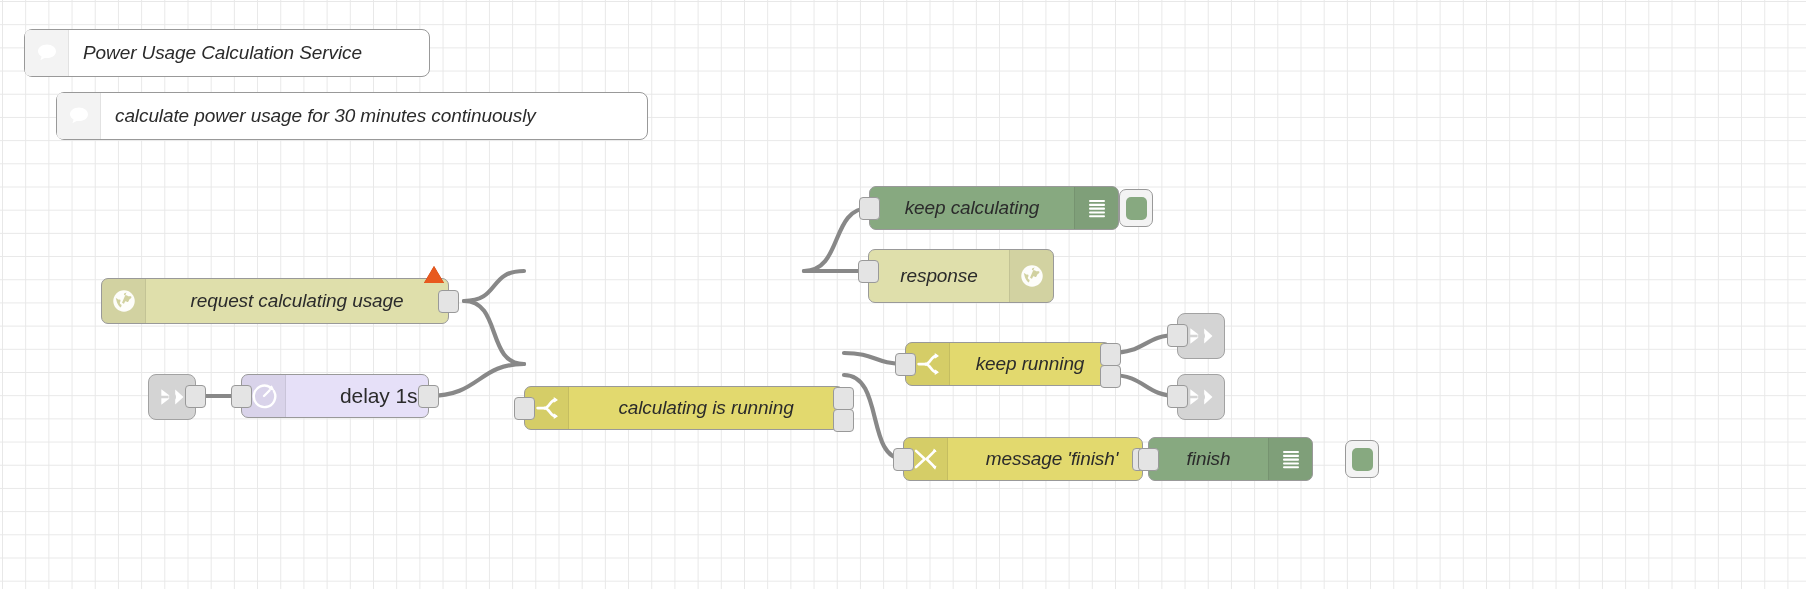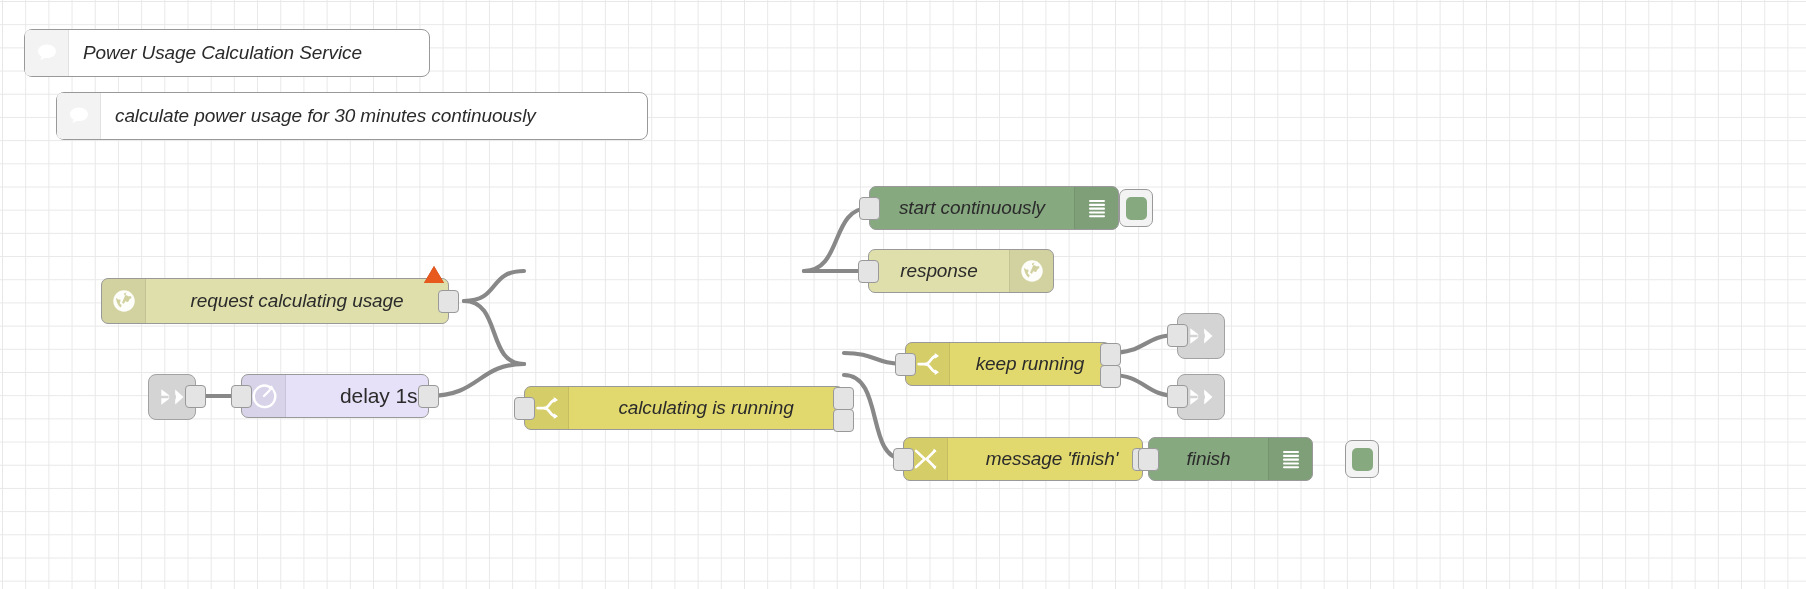--- a/index.html
+++ b/index.html
@@ -206,39 +206,39 @@
         <path d="M5 9.5c1.4.4 2 1.6 3.2 1.3.9-.2 1.1 1.3.4 2-.6.7.2 2 .9 2.3.8.3.3 1.9-.4 2.4-1.6-1-2.9-3-3.4-5.2-.2-.9-.4-1.9-.7-2.8zM14.2 4.6c-.5.8-1.8.6-2.2 1.4-.4.9 1 1.2 1.8 1 .9-.2 1.5.9 2.3 1 .9.1 1.8-.4 2.2.4.4.9-.8 1.6-1.5 2.2-.8.6-.5 1.9-1.4 2.2-.8.3-1.4-.8-2.2-.6-.8.2-.5 1.6-1.2 2-.7.4-1-.9-1.7-.8" fill="#c9c98f" opacity="0.85"></path>
       </svg>
     </div>
     <div class="label">request calculating usage</div>
     <div class="port" style="right:-11px; top:11px;"></div>
     <div class="warn-tri" style="right:4px; top:-13px;"></div>
   </div>
 
 
   <div class="node c-green" style="left:869px; top:186px; width:250px; height:44px;">
-    <div class="label">start continuously</div>
+    <div class="label">keep calculating</div>
     <div class="icon-box right">
       <svg class="gi" width="24" height="24" viewBox="0 0 24 24">
         <g fill="#ffffff">
           <rect x="4" y="4" width="16" height="2.1" rx="1"></rect>
           <rect x="4" y="7.8" width="16" height="2.1" rx="1"></rect>
           <rect x="4" y="11.6" width="16" height="2.1" rx="1"></rect>
           <rect x="4" y="15.4" width="16" height="2.1" rx="1"></rect>
           <rect x="4" y="19.2" width="16" height="2.1" rx="1"></rect>
         </g>
       </svg>
     </div>
     <div class="port" style="left:-11px; top:10px;"></div>
   </div>
   <div class="dbg-btn" style="left:1119px; top:189px;">
     <i></i>
   </div>
 
-  <div class="node c-pale" style="left:868px; top:249px; width:186px; height:44px;">
+  <div class="node c-pale" style="left:868px; top:249px; width:186px; height:54px;">
     <div class="label">response</div>
     <div class="icon-box right">
       <svg class="gi" width="28" height="28" viewBox="0 0 24 24">
         <circle cx="12" cy="12" r="9.2" fill="#ffffff" opacity="0.95"></circle>
         <path d="M5 9.5c1.4.4 2 1.6 3.2 1.3.9-.2 1.1 1.3.4 2-.6.7.2 2 .9 2.3.8.3.3 1.9-.4 2.4-1.6-1-2.9-3-3.4-5.2-.2-.9-.4-1.9-.7-2.8zM14.2 4.6c-.5.8-1.8.6-2.2 1.4-.4.9 1 1.2 1.8 1 .9-.2 1.5.9 2.3 1 .9.1 1.8-.4 2.2.4.4.9-.8 1.6-1.5 2.2-.8.6-.5 1.9-1.4 2.2-.8.3-1.4-.8-2.2-.6-.8.2-.5 1.6-1.2 2-.7.4-1-.9-1.7-.8" fill="#c9c98f" opacity="0.85"></path>
       </svg>
     </div>
     <div class="port" style="left:-11px; top:10px;"></div>
   </div>
 

